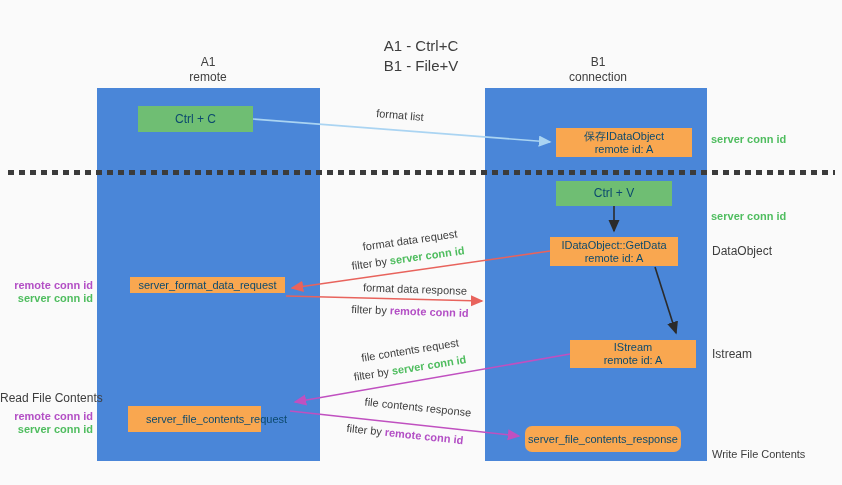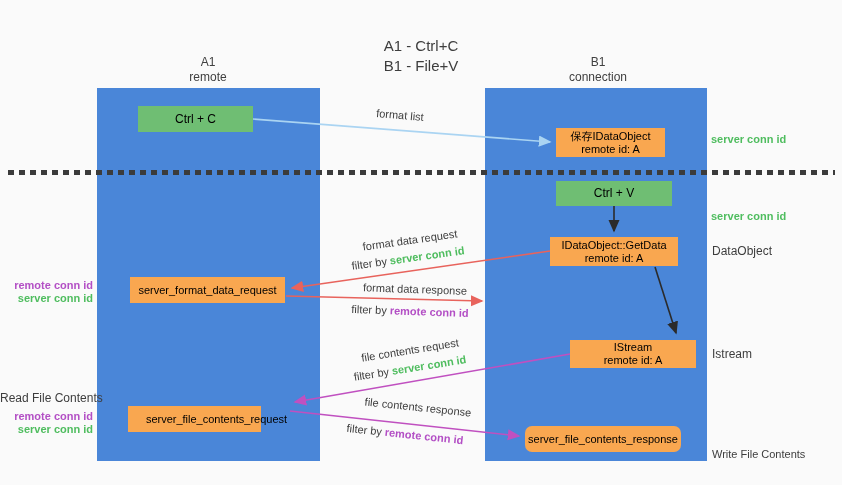--- a/index.html
+++ b/index.html
@@ -4,21 +4,21 @@
 <style>
   html,body{margin:0;padding:0;}
   body{background:#fafafa;font-family:"Liberation Sans",sans-serif;}
   #stage{position:relative;width:842px;height:485px;background:#fafafa;overflow:hidden;}
   .abs{position:absolute;}
   .title{width:842px;top:8px;left:0;text-align:center;font-size:15px;color:#3d3d3d;line-height:20px;margin-top:28px;}
   .col-header{width:120px;text-align:center;font-size:12px;color:#404040;line-height:15px;top:55px;}
   .column{top:88px;width:223px;height:373px;background:#4a86d8;}
   .dotted-divider{left:8px;top:170px;width:827px;height:5px;
     background:repeating-linear-gradient(90deg,#3b3b3b 0 6px,rgba(0,0,0,0) 6px 11px);}
-  .node{color:#000000;text-align:center;font-size:11px;line-height:13px;
+  .node{color:#0c4a6e;text-align:center;font-size:11px;line-height:13px;
     display:flex;flex-direction:column;justify-content:center;align-items:center;box-sizing:border-box;}
   .node-green{background:#6fbe73;font-size:12px;}
   .node-orange{background:#f9a750;}
   .lbl{font-size:11px;line-height:13px;white-space:nowrap;}
   .lbl-dark{color:#3d3d3d;}
   .lbl-green{color:#4fbd5f;font-weight:bold;}
   .lbl-purple{color:#b34fc5;font-weight:bold;}
   .right-align{text-align:right;}
   .arrow-label{font-size:11px;color:#3d3d3d;text-align:center;white-space:nowrap;}
   .arrow-label .sub{margin-left:3px;}
@@ -69,35 +69,35 @@
     <line x1="286" y1="296" x2="482" y2="301" stroke="#e8635c" stroke-width="1.6" marker-end="url(#m-red)"></line>
     <line x1="655" y1="267" x2="676" y2="333" stroke="#2b2b2b" stroke-width="1.6" marker-end="url(#m-black)"></line>
     <line x1="570" y1="354" x2="295" y2="402" stroke="#c050c0" stroke-width="1.6" marker-end="url(#m-mag)"></line>
     <line x1="290" y1="411" x2="519" y2="436" stroke="#c050c0" stroke-width="1.6" marker-end="url(#m-mag)"></line>
   </svg>
 
   <div class="abs node node-green" style="left:138px;top:106px;width:115px;height:26px;">
     <div>Ctrl + C</div>
   </div>
 
-  <div class="abs node node-orange" style="left:556px;top:128px;width:109px;height:29px;">
+  <div class="abs node node-orange" style="left:556px;top:128px;width:136px;height:29px;">
     <div>保存IDataObject</div>
     <div>remote id: A</div>
   </div>
 
   <div class="abs node node-green" style="left:556px;top:181px;width:116px;height:25px;">
     <div>Ctrl + V</div>
   </div>
 
   <div class="abs node node-orange" style="left:550px;top:237px;width:128px;height:29px;">
     <div>IDataObject::GetData</div>
     <div>remote id: A</div>
   </div>
 
-  <div class="abs node node-orange" style="left:130px;top:277px;width:155px;height:26px;">
+  <div class="abs node node-orange" style="left:130px;top:277px;width:155px;height:16px;">
     <div>server_format_data_request</div>
   </div>
 
 
   <div class="abs node node-orange" style="left:570px;top:340px;width:126px;height:28px;">
     <div>IStream</div>
     <div>remote id: A</div>
   </div>
 
   <div class="abs node node-orange" style="left:128px;top:406px;width:133px;height:26px;padding-left:44px;">

